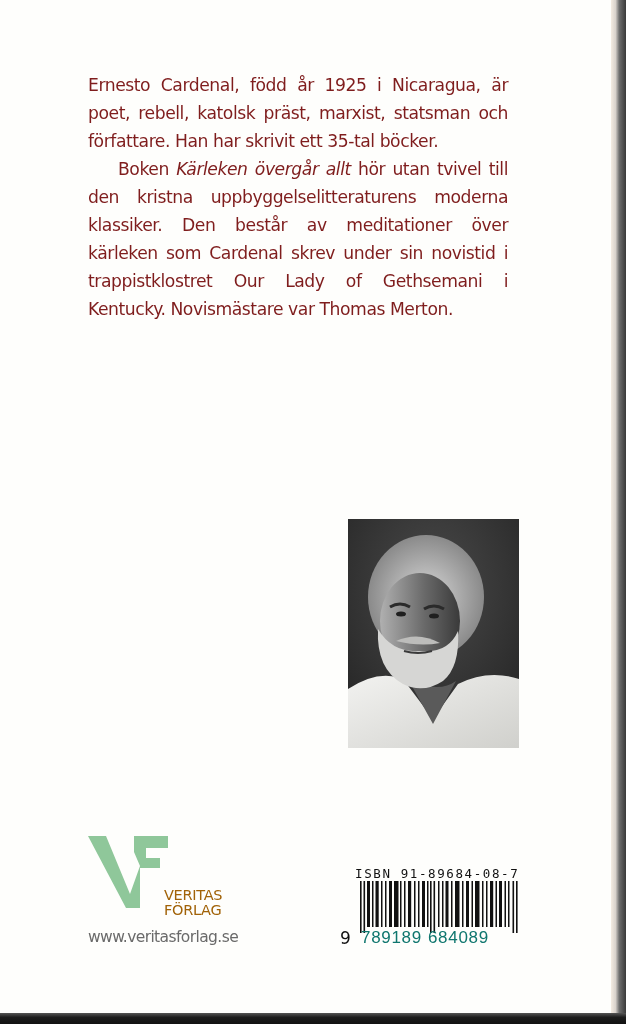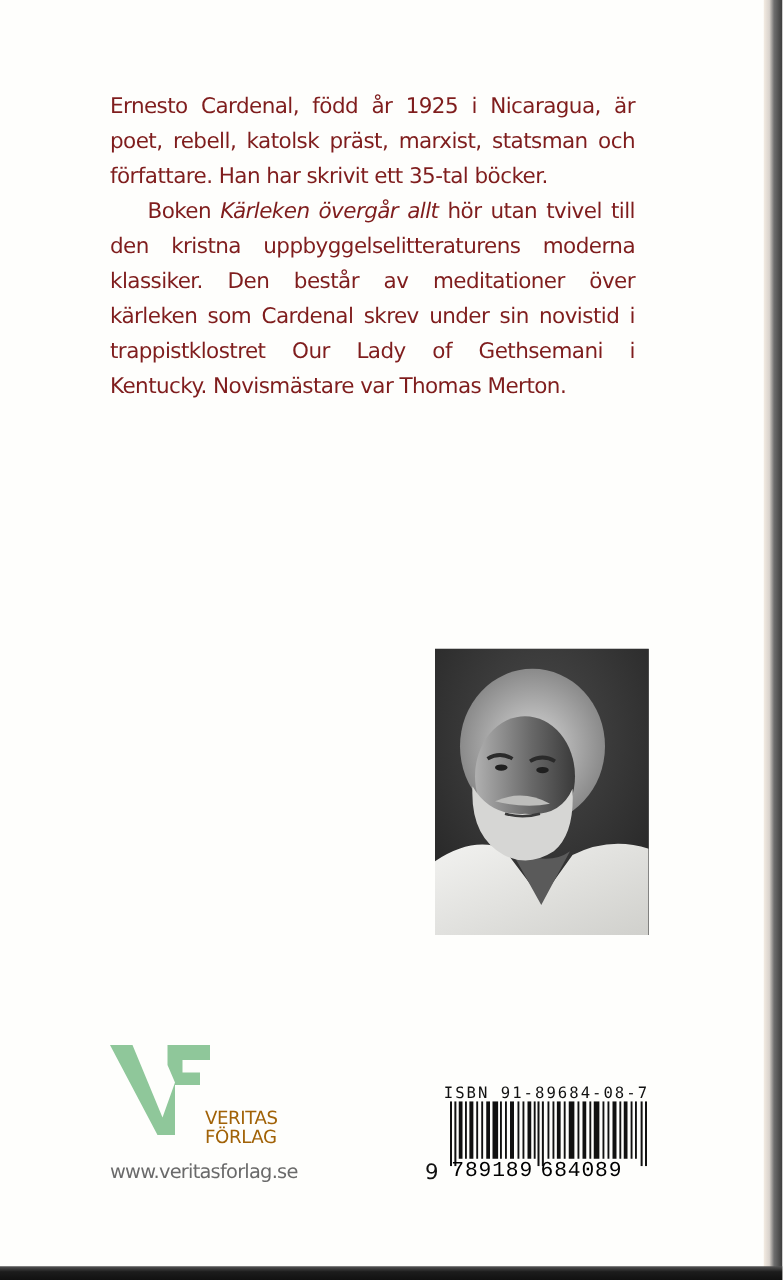--- a/index.html
+++ b/index.html
@@ -52,21 +52,21 @@
   }
   .barcode {
     position: absolute; left: 360px; top: 881px; width: 158px; height: 52px;
   }
   .ean-first {
     position: absolute; left: 340px; top: 928px;
     font-family: "DejaVu Sans", sans-serif; font-size: 17px; color: #111;
   }
   .ean-digits {
     position: absolute; left: 361px; top: 928px;
-    font-family: Liberation Mono, monospace; font-size: 17px; color: #000000;
+    font-family: Liberation Sans, sans-serif; font-size: 17px; color: #0f766e;
     letter-spacing: 0.7px;
   }
   .ean-digits span.gap { display: inline-block; width: 6px; }
 </style>
 </head>
 <body>
 
 <div class="page">
 
   <div class="text">

